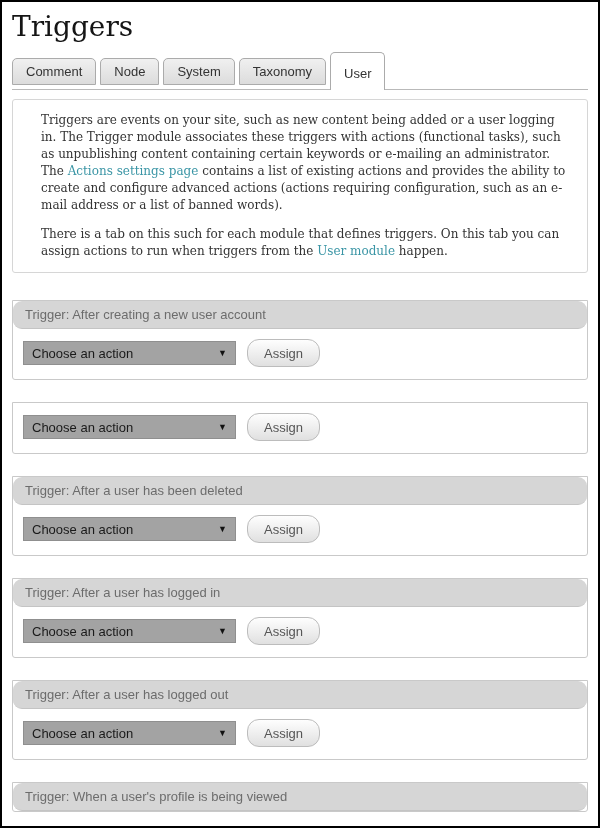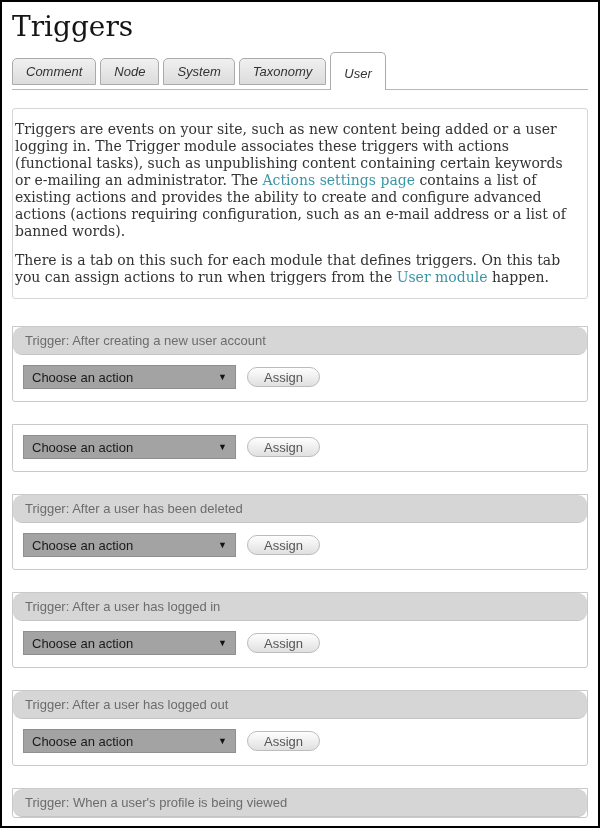--- a/index.html
+++ b/index.html
@@ -26,36 +26,36 @@
     border-bottom:1px solid #b9b9b9;
     padding-left:0;
   }
   .tab {
     font-size:13px; color:#333; text-decoration:none;
     padding:5px 13px;
     border:1px solid #ababab;
     border-radius:5px 5px 0 0;
     background:linear-gradient(#f0f0f0,#dcdcdc);
     margin-right:4px; margin-bottom:4px;
-    white-space:nowrap; cursor:pointer;font-style:italic;
+    white-space:nowrap; cursor:pointer;
   }
   .tab.active {
     background:#fff;
     padding:13px 13px 9px 13px;
     margin-bottom:-1px;
     border-bottom:none;
   }
 
   
   .description-box {
     border:1px solid #d6d6d6; border-radius:3px;
-    margin-top:18px;
-    padding:12px 16px 12px 2px;
+    margin-top:9px;
+    padding:12px 16px 12px 28px;
     font-family:"DejaVu Serif", serif;
-    font-size:14px; line-height:17px; color:#333;
+    font-size:12px; line-height:17px; color:#333;
   }
   .description-box p + p { margin-top:12px; }
   .description-box a { color:#3a95a5; text-decoration:none; cursor:pointer; }
 
   
   .trigger-section {
     border:1px solid #c9c9c9; border-radius:0 0 3px 3px;
     margin-top:22px; background:#fff;
   }
   .trigger-section.first { margin-top:27px; }
@@ -72,21 +72,21 @@
   .action-select {
     width:213px; height:24px;
     border:1px solid #8f8f8f; background:#a3a3a3;
     display:flex; align-items:center; justify-content:space-between;
     padding:0 8px 0 8px;
     font-size:13px; color:#1a1a1a;
     cursor:pointer;
   }
   .select-arrow { font-size:9px; color:#111; line-height:1; }
   .assign-button {
-    height:20px; padding:0 16px;
+    height:28px; padding:0 16px;
     border:1px solid #bcbcbc; border-radius:12px;
     background:linear-gradient(#fefefe,#e0e0e0);
     font-family:"Liberation Sans", sans-serif;
     font-size:13px; color:#565656;
     cursor:pointer;
   }
 </style>
 </head>
 <body>
 

